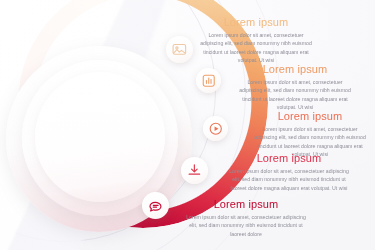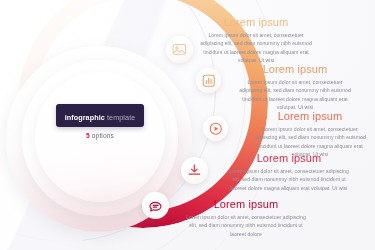--- a/index.html
+++ b/index.html
@@ -222,29 +222,20 @@
     <div class="ring-grad"></div>
     <div class="ring-shade"></div>
   </div>
 
   <div class="veil"></div>
 
   <div class="disc disc-1"></div>
   <div class="disc disc-2"></div>
   <div class="disc disc-3"></div>
 
-  <div class="center-block">
-    <div class="badge">
-      <span class="b-strong">infographic</span><span class="b-light">&nbsp;</span><span class="b-light">template</span>
-    </div>
-    <div class="options">
-      <span class="count">5</span>
-      <span>options</span>
-    </div>
-  </div>
 
   <div class="bubble bubble-1">
     <span class="ico">
       <svg viewBox="0 0 24 24" fill="none" stroke="#f0c9a4" stroke-width="1.6" stroke-linecap="round" stroke-linejoin="round">
         <rect x="3" y="5" width="18" height="14" rx="2.5"></rect>
         <circle cx="8.5" cy="10" r="1.6"></circle>
         <path d="M4 17l4.5-4.5 3.5 3.5 3-2.5L20 17"></path>
       </svg>
     </span>
   </div>

